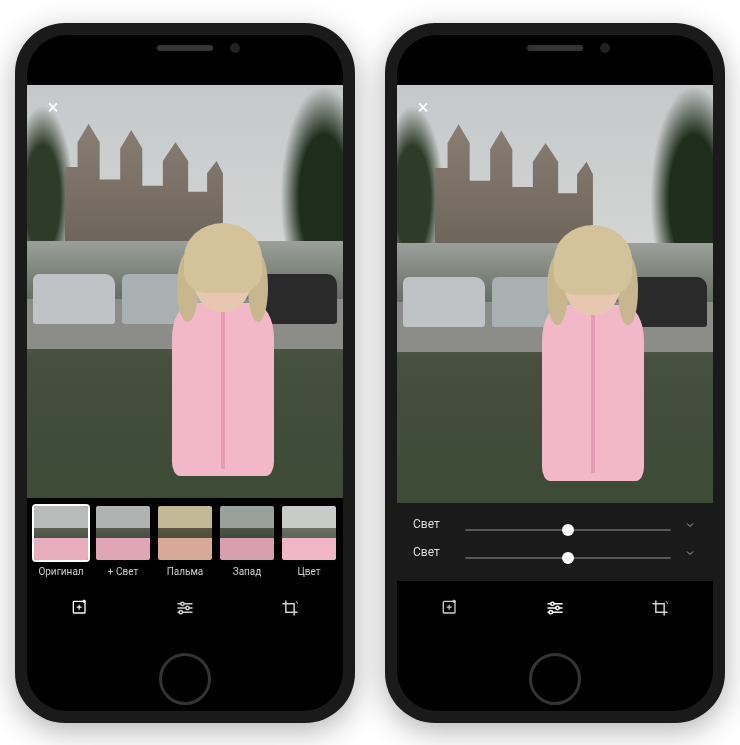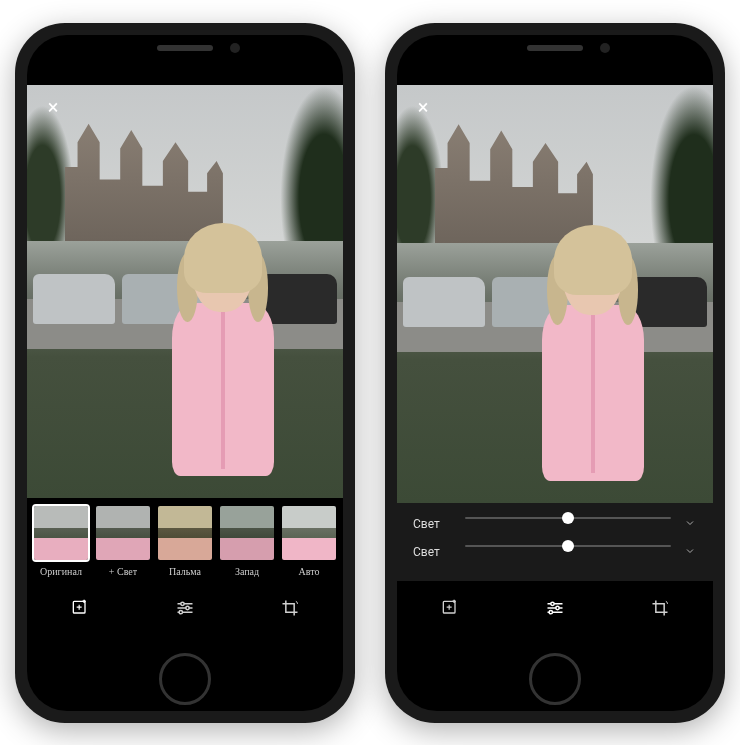--- a/index.html
+++ b/index.html
@@ -125,21 +125,20 @@
       padding: 8px 6px 4px;
       gap: 6px;
       overflow: hidden;
     }
     .filter-item {
       display: flex;
       flex-direction: column;
       align-items: center;
       gap: 6px;
       min-width: 56px;
-      font-family: Liberation Serif, serif;
     }
     .filter-thumb {
       width: 54px;
       height: 54px;
       border-radius: 2px;
       position: relative;
       overflow: hidden;
     }
     .filter-thumb.selected { outline: 2px solid #fff; }
     .filter-label {
@@ -170,21 +169,21 @@
       justify-content: center;
     }
     .tool-icon.active { color: #fff; }
 
     .sliders-panel {
       background: #1a1a1a;
       padding: 14px 16px 8px;
     }
     .slider-row {
       display: flex;
-      align-items: flex-start;
+      align-items: flex-end;
       gap: 12px;
       margin-bottom: 14px;
     }
     .slider-label {
       font-size: 12px;
       color: #ddd;
       width: 40px;
     }
     .slider-track {
       flex: 1;
@@ -267,21 +266,21 @@
         <div class="filter-item">
           <div class="filter-thumb">
               <div class="fthumb-bg f-west"></div>
             </div>
           <span class="filter-label">Запад</span>
         </div>
         <div class="filter-item">
           <div class="filter-thumb">
               <div class="fthumb-bg f-metro"></div>
             </div>
-          <span class="filter-label">Авто</span>
+          <span class="filter-label">Цвет</span>
         </div>
       </div>
 
       <div class="toolbar">
         <div class="tool-icon active">
           <svg width="20" height="20" viewBox="0 0 24 24" fill="none" stroke="currentColor" stroke-width="1.6">
             <rect x="4" y="4" width="14" height="14" rx="1"></rect>
             <path d="M17 2v4M15 4h4" stroke-width="1.8"></path>
             <path d="M11 8v6M8 11h6" stroke-width="1.4"></path>
           </svg>

